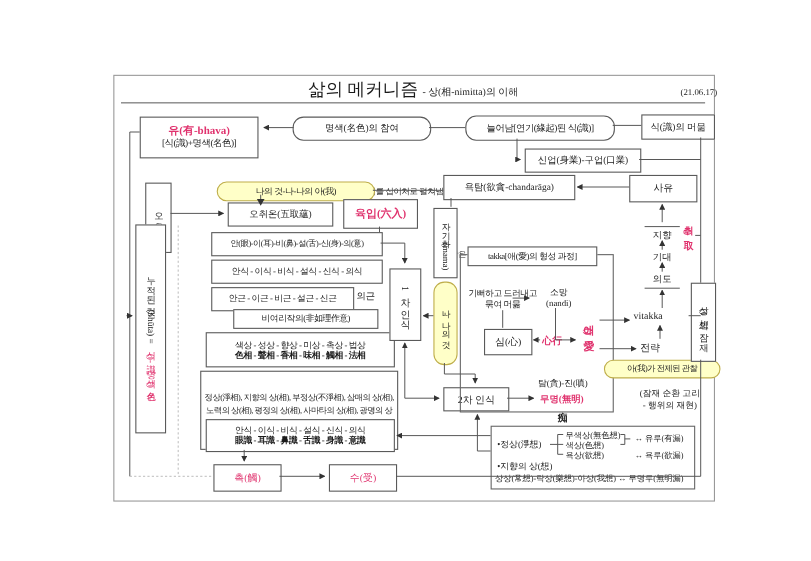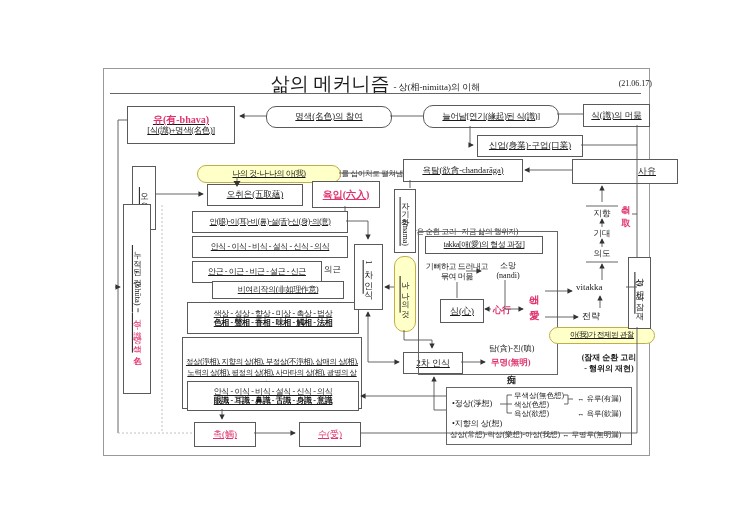--- a/index.html
+++ b/index.html
@@ -1,20 +1,20 @@
 <!DOCTYPE html>
 <html><head>
 <meta charset="utf-8">
 <style>
   html,body{margin:0;padding:0;background:#fff;}
   #stage{position:relative;width:737px;height:510px;background:#ffffff;overflow:hidden;
          font-family:"Liberation Serif","DejaVu Serif",serif;color:#1a1a1a;}
   .abs{position:absolute;}
   .box{position:absolute;border:1px solid #5a5a5a;background:#fff;display:flex;
-       align-items:center;justify-content:center;text-align:center;line-height:1.15;text-decoration:underline;}
+       align-items:center;justify-content:center;text-align:center;line-height:1.15;}
   .capsule{border-radius:10px;}
   .yellow{background:#ffffc8;border:1px solid #bfae4a;text-align:center;}
   .accent{color:#e0336e;}
   .bold{font-weight:bold;}
   .f7{font-size:7.5px;} .f8{font-size:8px;} .f85{font-size:8.5px;} .f9{font-size:9px;}
   .f10{font-size:10px;} .f11{font-size:10.5px;}
   .tight{letter-spacing:-0.4px;}
   .vtext{writing-mode:vertical-rl;text-orientation:mixed;}
   .note{color:#222;font-size:7.6px;letter-spacing:-0.3px;white-space:nowrap;margin-top:40px;}
   .center{text-align:center;}
@@ -22,38 +22,38 @@
   .hline{position:absolute;background:#666;height:1px;}
 </style>
 </head>
 <body>
 
 <div id="stage">
 
   <div class="abs" style="left:103px;top:68px;width:545px;height:386px;border:1px solid #999;"></div>
 
   <div class="abs" style="left:103px;top:71px;width:545px;text-align:center;white-space:nowrap;">
-    <span class="f11" style="font-size:19px;">삶의 메커니즘</span>
+    <span class="f11" style="font-size:16px;">삶의 메커니즘</span>
     <span class="f9">- 상(相-nimitta)의 이해</span>
   </div>
   <div class="abs f8" style="left:596px;top:79px;width:56px;text-align:right;">(21.06.17)</div>
   <div class="hline" style="left:110px;top:93px;width:531px;"></div>
 
   <div class="box" style="left:127px;top:106px;width:106px;height:36px;flex-direction:column;">
     <div class="accent bold f10">유(有-bhava)</div>
     <div class="f85 tight">[식(識)+명색(名色)]</div>
   </div>
   <div class="box capsule f85" style="left:266px;top:106px;width:124px;height:20px;">명색(名色)의 참여</div>
   <div class="abs note" style="left:240px;top:129px;width:210px;">(큰 순환 고리 - 순환적 누적 관계를 십이처로 펼쳐냄)</div>
   <div class="box capsule f85 tight" style="left:423px;top:105px;width:134px;height:21px;">늘어남[연기(緣起)된 식(識)]</div>
   <div class="box f85" style="left:583px;top:104px;width:65px;height:21px;">식(識)의 머묾</div>
   <div class="box f85" style="left:477px;top:135px;width:104px;height:20px;">신업(身業)-구업(口業)</div>
   <div class="box f85" style="left:403px;top:159px;width:118px;height:21px;">욕탐(欲貪-chandarāga)</div>
   <div class="abs note" style="left:407px;top:187px;width:170px;">(작은 순환 고리 - 지금 삶의 행위자)</div>
-  <div class="box f9" style="left:572px;top:159px;width:60px;height:23px;padding-left:44px;">사유</div>
+  <div class="box f9" style="left:572px;top:159px;width:60px;height:23px;">사유</div>
 
   <div class="box vtext f85" style="left:132px;top:166px;width:22px;height:62px;">오온(五蘊)</div>
   <div class="box capsule yellow f8 tight" style="left:197px;top:165px;width:142px;height:16px;">나의 것-나-나의 아(我)</div>
   <div class="box f85" style="left:207px;top:184px;width:94px;height:20px;">오취온(五取蘊)</div>
   <div class="box accent bold f10" style="left:312px;top:181px;width:66px;height:25px;">육입(六入)</div>
   <div class="box vtext f85" style="left:123px;top:204px;width:26px;height:188px;">
     <span>누적된 것(bhūta) = </span>
       <span class="accent">식(識)-명색(名色)</span>
   </div>
 
@@ -73,21 +73,21 @@
   </div>
   <div class="box accent f9" style="left:194px;top:422px;width:60px;height:23px;">촉(觸)</div>
   <div class="box accent f9" style="left:299px;top:422px;width:60px;height:23px;">수(受)</div>
 
   <div class="box vtext f8" style="left:394px;top:189px;width:20px;height:62px;">자기화(mama)</div>
   <div class="box capsule yellow vtext f8" style="left:394px;top:256px;width:20px;height:74px;border-radius:10px;">나-나의 것</div>
   <div class="box vtext f9" style="left:354px;top:244px;width:27px;height:64px;">1차 인식</div>
   <div class="box f9" style="left:403px;top:352px;width:58px;height:20px;">2차 인식</div>
 
   <div class="abs" style="left:418px;top:231px;width:138px;height:142px;border:1px solid #666;"></div>
-  <div class="box f8 tight" style="left:425px;top:236px;width:116px;height:16px;text-align:center;">takka[애(愛)의 형성 과정]</div>
+  <div class="box f8 tight" style="left:425px;top:224px;width:116px;height:16px;text-align:center;">takka[애(愛)의 형성 과정]</div>
   <div class="abs f8 tight center" style="left:421px;top:262px;width:72px;line-height:1.3;">
     <div>기뻐하고 드러내고</div>
     <div>묶여 머묾</div>
   </div>
   <div class="abs f8 center" style="left:486px;top:261px;width:44px;line-height:1.3;">
     <div>소망</div>
     <div>(nandi)</div>
   </div>
   <div class="box f9" style="left:440px;top:299px;width:42px;height:22px;">심(心)</div>
   <div class="abs accent bold f9" style="left:493px;top:304px;">心行</div>
@@ -97,21 +97,21 @@
   <div class="abs bold f9" style="left:507px;top:374px;color:#222;">痴</div>
 
   <div class="abs vtext accent bold f9" style="left:619px;top:199px;height:38px;">취(取)</div>
   <div class="abs f85 center" style="left:588px;top:208px;width:28px;">지향</div>
   <div class="abs f85 center" style="left:588px;top:228px;width:28px;">기대</div>
   <div class="abs f85 center" style="left:588px;top:248px;width:28px;">의도</div>
   <div class="abs f9" style="left:576px;top:282px;">vitakka</div>
   <div class="abs f9" style="left:582px;top:310px;">전략</div>
   <div class="box capsule yellow f7 tight" style="left:549px;top:327px;width:104px;height:15px;">아(我)가 전제된 관찰</div>
   <div class="box vtext f85" style="left:628px;top:257px;width:21px;height:70px;">상(想)의 잠재</div>
-  <div class="abs f8 center" style="left:558px;top:352px;width:102px;line-height:1.4;font-weight:bold;">
+  <div class="abs f8 center" style="left:558px;top:352px;width:102px;line-height:1.4;">
     <div>(잠재 순환 고리</div>
     <div>- 행위의 재현)</div>
   </div>
 
   <div class="abs" style="left:446px;top:387px;width:184px;height:56px;border:1px solid #666;background:#fff;"></div>
   <div class="abs f8" style="left:452px;top:398px;">•정상(淨想)</div>
   <div class="abs f7" style="left:514px;top:391px;">무색상(無色想)</div>
   <div class="abs f7" style="left:514px;top:400px;">색상(色想)</div>
   <div class="abs f7" style="left:514px;top:409px;text-align:center;">욕상(欲想)</div>
   <div class="abs f7" style="left:577px;top:394px;">↔ 유루(有漏)</div>

